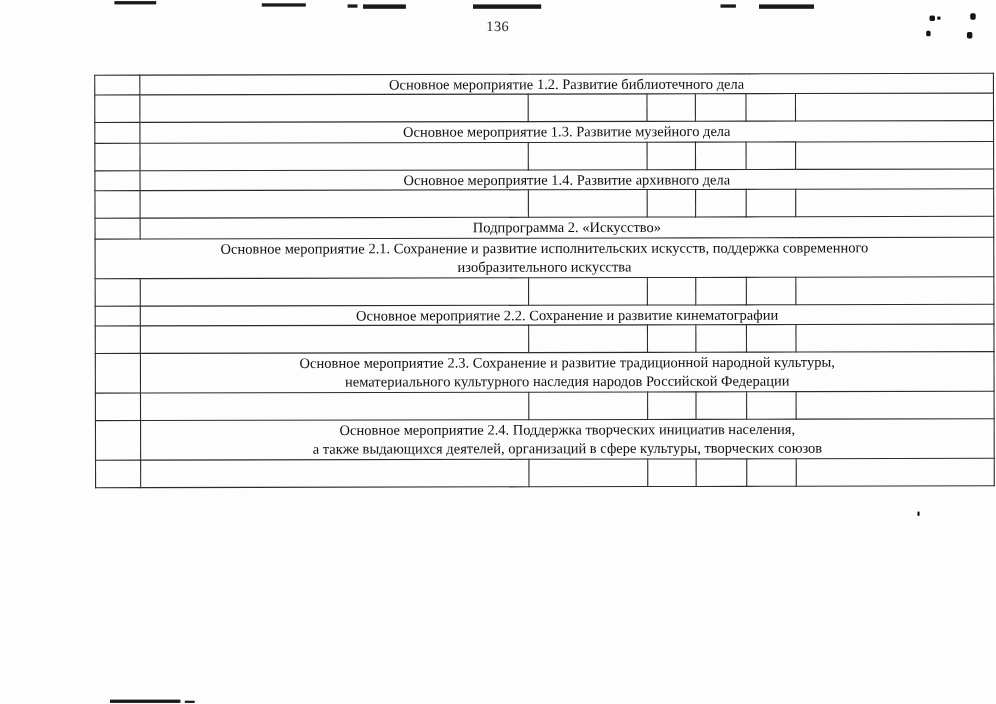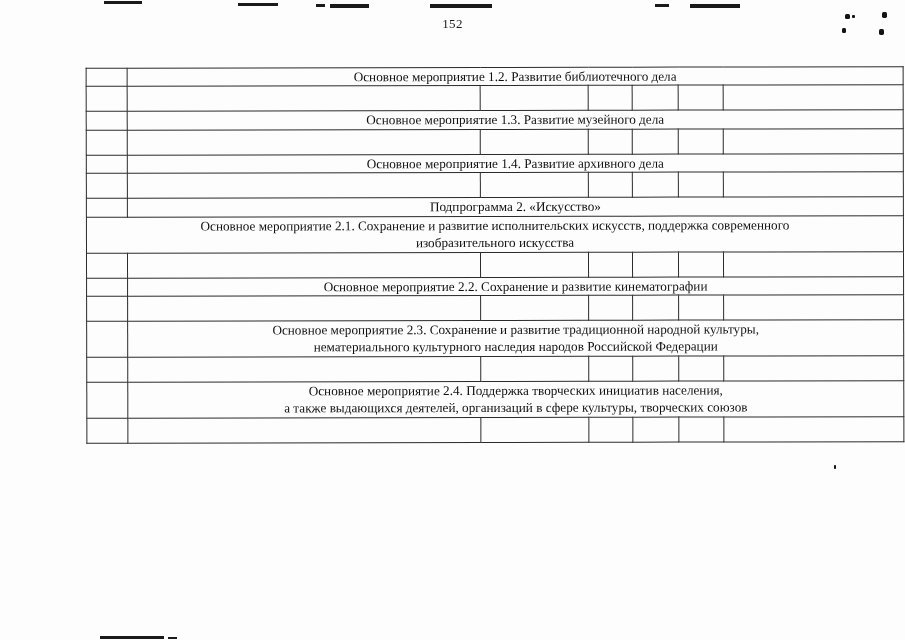--- a/index.html
+++ b/index.html
@@ -89,21 +89,21 @@
   <div class="artifact" style="left:690px; top:4px; width:50px; height:4px;"></div>
 
   <div class="speckle" style="left:845px; top:14px; width:5px; height:5px;"></div>
   <div class="speckle" style="left:852px; top:15px; width:3px; height:3px;"></div>
   <div class="speckle" style="left:882px; top:12px; width:5px; height:6px;"></div>
   <div class="speckle" style="left:842px; top:28px; width:4px; height:5px;"></div>
   <div class="speckle" style="left:879px; top:29px; width:5px; height:6px;"></div>
 
   <div class="speckle" style="left:834px; top:465px; width:2px; height:4px;"></div>
 
-  <div id="page-number">152</div>
+  <div id="page-number">136</div>
 
   <table id="doc-table">
     <colgroup>
       <col style="width:41px">
       <col style="width:353px">
       <col style="width:108px">
       <col style="width:44px">
       <col style="width:46px">
       <col style="width:45px">
       <col style="width:180px">

